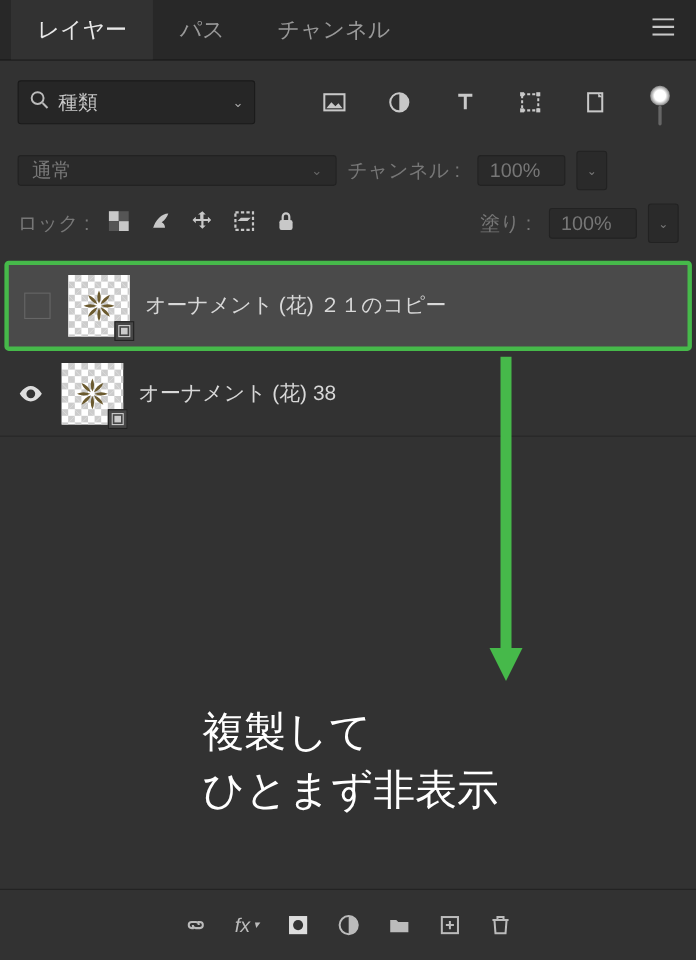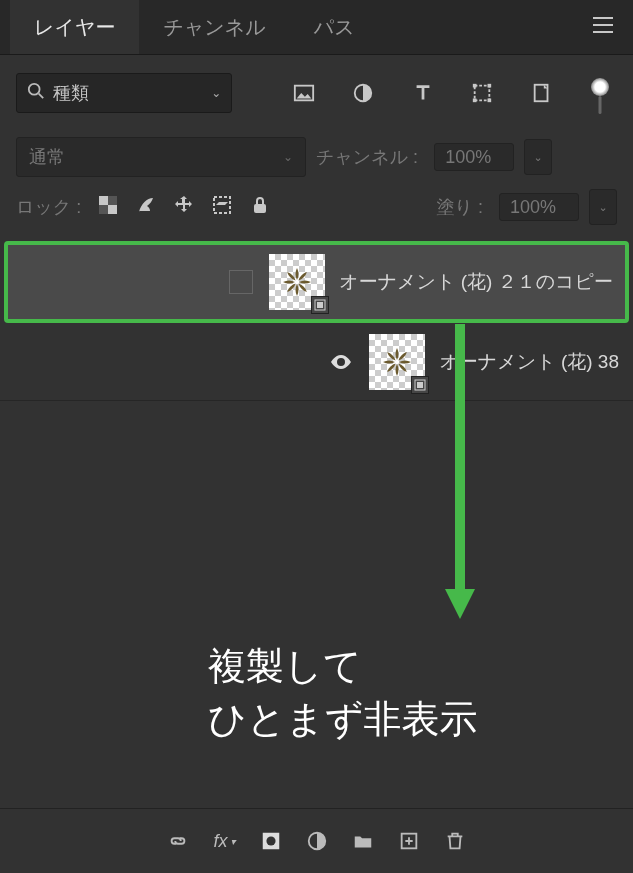--- a/index.html
+++ b/index.html
@@ -107,21 +107,21 @@
       align-items: center;
       padding: 6px 16px;
       gap: 10px;
       font-size: 18px;
       color: #777;
     }
     .blend-select {
       display: flex;
       align-items: center;
       width: 290px;
-      height: 40px;
+      height: 28px;
       background: #2a2a2a;
       border: 1px solid #222;
       border-radius: 3px;
       padding: 0 12px;
     }
     .blend-select .chevron { margin-left: auto; font-size: 12px; color: #666; }
     .opacity-box {
       display: flex;
       align-items: center;
       background: #2a2a2a;
@@ -146,21 +146,20 @@
     .lock-icons .lock-i svg { width: 22px; height: 22px; }
     .layers-list { margin-top: 10px; }
     .layer {
       display: flex;
       align-items: center;
       height: 78px;
       border-bottom: 1px solid #262626;
       padding: 0 14px;
       gap: 14px;
       position: relative;
-      justify-content: flex-end;
     }
     .layer.selected {
       background: #4a4a4a;
       outline: 4px solid #46b94a;
       outline-offset: -2px;
       margin: 2px 6px;
       border-radius: 2px;
     }
     .eye {
       width: 28px; height: 28px;
@@ -206,21 +205,21 @@
       right: 24px;
     }
     .lock-badge svg { width: 20px; height: 20px; }
     .annotation-arrow {
       position: absolute;
       left: 440px;
       top: 324px;
     }
     .annotation-text {
       position: absolute;
-      left: 208px;
+      left: 184px;
       top: 640px;
       font-size: 38px;
       color: #fff;
       line-height: 1.4;
     }
     .bottom-bar {
       position: absolute;
       bottom: 0;
       left: 0; right: 0;
       height: 65px;
@@ -241,22 +240,22 @@
       background: transparent;
     }
   </style>
 </head>
 <body>
 
 <div class="panel">
 
   <div class="tabs">
     <div class="tab active">レイヤー</div>
+    <div class="tab">パス</div>
     <div class="tab">チャンネル</div>
-    <div class="tab">パス</div>
     <div class="menu-icon">
       <svg viewBox="0 0 20 16">
           <path d="M0 1h20M0 8h20M0 15h20" stroke="#c8c8c8" stroke-width="2"></path>
         </svg>
     </div>
   </div>
 
   <div class="filter-row">
     <div class="filter-select">
       <span class="search-icon">

